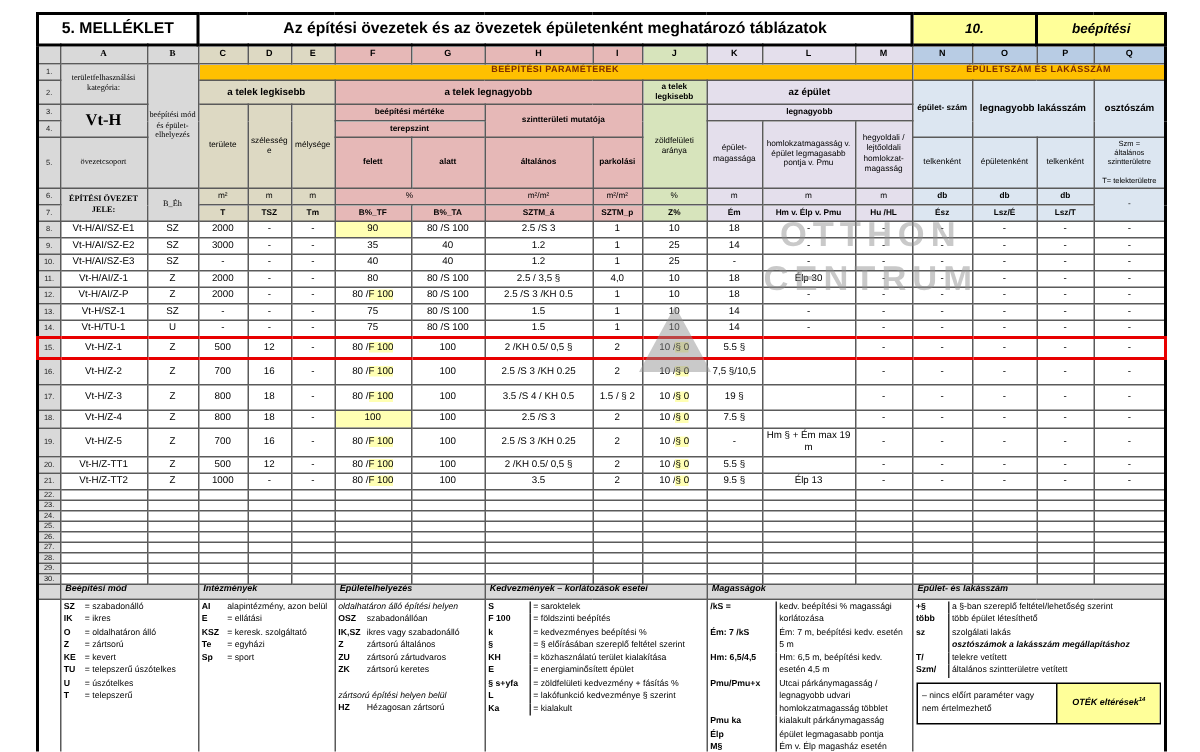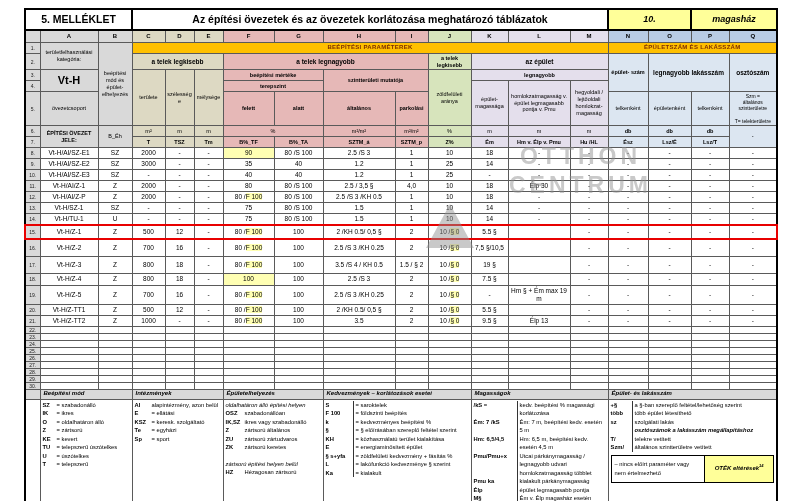--- a/index.html
+++ b/index.html
@@ -12,21 +12,21 @@
     border:1px solid #5a5a5a;padding:0 1px;font-size:6.5px;line-height:1.2;
     text-align:center;vertical-align:middle;overflow:hidden;word-wrap:break-word;height:10px;
   }
   
   td.rn{background:#d9d9d9;font-size:5px;text-align:center;color:#1a1a1a;}
   
   tr.title-row td{height:19px;background:#fff;font-weight:bold;font-size:10.5px;border:2px solid #000;}
   tr.title-row td.t-num, tr.title-row td.t-numlabel{background:#ffff99;font-style:italic;font-size:9px;}
   
   tr.letters td{height:11px;font-size:6px;font-weight:bold;}
-  .g-gray{background:#d9d9d9;}
+  .g-gray{background:#d9d9d9;font-family:Liberation Serif, serif;}
   .g-tan{background:#ddd9c3;}
   .g-rose{background:#e6b8b7;}
   .g-green{background:#d7e4bc;}
   .g-lav{background:#e4dfec;}
   .g-blue{background:#b8cce4;}
   .g-blue2{background:#dce6f1;}
   .g-orange{background:#ffc000;color:#7c2d00;font-weight:bold;font-size:6px;letter-spacing:.3px;}
   .hb{font-weight:bold;}
   .hsm{font-size:5.5px;line-height:1.25;}
   .pre{white-space:pre-line;}
@@ -86,23 +86,23 @@
     <col style="width:62px">
       <col style="width:38px">
       <col style="width:40px">
       <col style="width:43px">
     <col style="width:38px">
       <col style="width:48px">
   </colgroup>
   <tbody>
     <tr class="title-row">
       <td colspan="3">5. MELLÉKLET</td>
-      <td colspan="11">Az építési övezetek és az övezetek korlátozása meghatározó táblázatok</td>
+      <td colspan="11">Az építési övezetek és az övezetek épületenként meghatározó táblázatok</td>
       <td colspan="2" class="t-num">10.</td>
-      <td colspan="2" class="t-numlabel">magasház</td>
+      <td colspan="2" class="t-numlabel">beépítési</td>
     </tr>
     <tr class="letters">
       <td class="g-gray"></td>
       <td class="g-gray">A</td>
       <td class="g-gray">B</td>
       <td class="g-tan">C</td>
       <td class="g-tan">D</td>
       <td class="g-tan">E</td>
       <td class="g-rose">F</td>
       <td class="g-rose">G</td>

